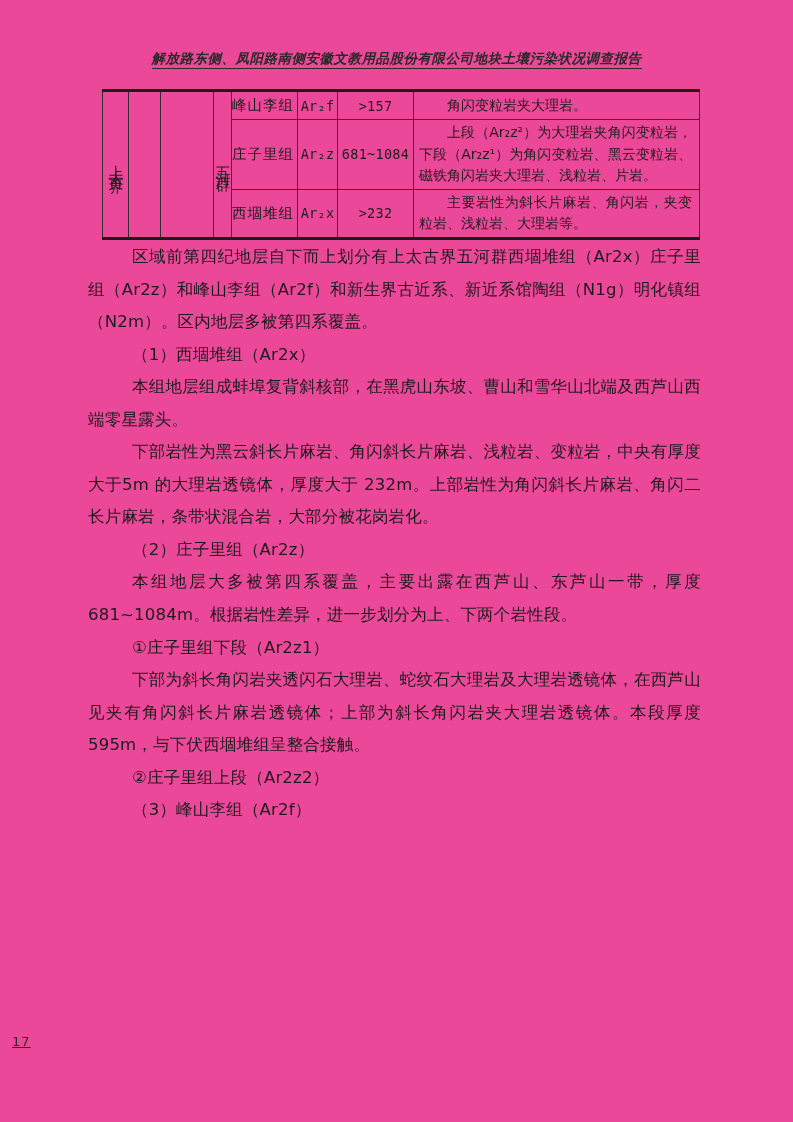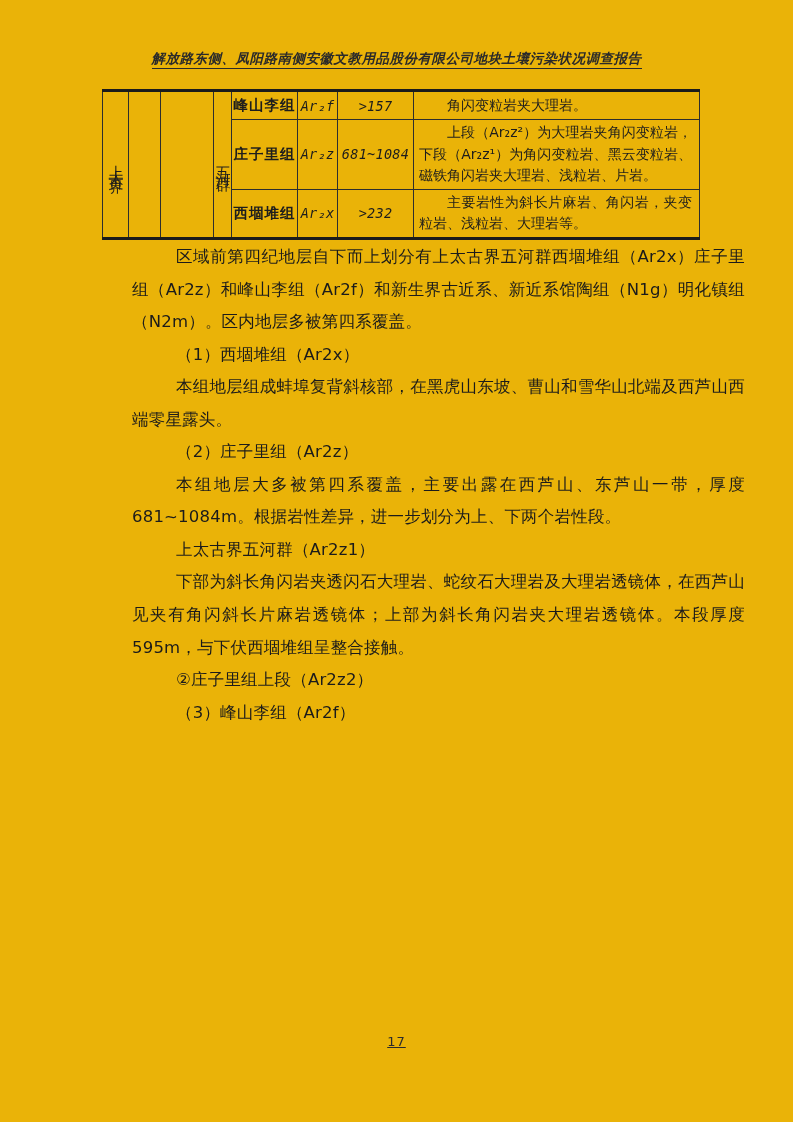--- a/index.html
+++ b/index.html
@@ -1,20 +1,20 @@
 <!DOCTYPE html>
 <html><head>
 <meta charset="utf-8">
 <style>
   html,body{margin:0;padding:0;background:#e8e8e8;}
   .page{
     position:relative;
     width:793px;height:1122px;
     margin:0 auto;
-    background:#eab308;
+    background:#ec4899;
     font-family:"DejaVu Sans",sans-serif;
     color:#1e1e1e;
     overflow:hidden;
     box-shadow:0 0 4px rgba(0,0,0,.25);
   }
   
   .doc-header{
     position:absolute;top:48px;left:0;right:0;
     text-align:center;
   }
@@ -47,53 +47,50 @@
     text-align:center;
   }
   table.strat td.vert span{
     writing-mode:vertical-rl;
     text-orientation:upright;
     letter-spacing:5px;
     font-size:15px;
     line-height:1;
     display:inline-block;
   }
-  table.strat td.formation{ text-align:center; letter-spacing:1px;font-weight:bold;}
+  table.strat td.formation{ text-align:left; letter-spacing:1px;}
   table.strat td.code, table.strat td.thick{
     text-align:center;
     font-family:"DejaVu Sans Mono",monospace;
     font-size:13.5px;
     letter-spacing:0.3px;
-    font-style:italic;
   }
   table.strat td.desc{
     font-size:14px;
     line-height:21.6px;
     text-align:justify;
     text-indent:2em;
     padding:2px 7px 2px 5px;
   }
   tr.r1{height:29px;}
   tr.r2{height:66px;}
   tr.r3{height:41px;}
   
   .body-text{
     position:absolute;left:88px;top:241px;width:613px;
     font-size:16.5px;
     line-height:32.55px;
     letter-spacing:0.2px;
     text-align:justify;
     color:#1b1b1b;
-    margin-left:44px;
   }
   .body-text p{margin:0;text-indent:44px;}
   
   .page-number{
-    position:absolute;top:1034px;left:0;right:0;
-    text-align:center;
+    position:absolute;top:1034px;left:12px;right:0;
     font-size:13px;
     letter-spacing:1px;
     color:#2b2b2b;
     text-decoration:underline;
   }
 </style>
 </head>
 <body>
 
 <div class="page">
@@ -136,23 +133,24 @@
         <td class="thick">&gt;232</td>
         <td class="desc">主要岩性为斜长片麻岩、角闪岩，夹变粒岩、浅粒岩、大理岩等。</td>
       </tr>
     </tbody>
   </table>
 
   <div class="body-text">
     <p>区域前第四纪地层自下而上划分有上太古界五河群西堌堆组（Ar2x）庄子里组（Ar2z）和峰山李组（Ar2f）和新生界古近系、新近系馆陶组（N1g）明化镇组（N2m）。区内地层多被第四系覆盖。</p>
     <p>（1）西堌堆组（Ar2x）</p>
     <p>本组地层组成蚌埠复背斜核部，在黑虎山东坡、曹山和雪华山北端及西芦山西端零星露头。</p>
+    <p>下部岩性为黑云斜长片麻岩、角闪斜长片麻岩、浅粒岩、变粒岩，中央有厚度大于5m 的大理岩透镜体，厚度大于 232m。上部岩性为角闪斜长片麻岩、角闪二长片麻岩，条带状混合岩，大部分被花岗岩化。</p>
     <p>（2）庄子里组（Ar2z）</p>
     <p>本组地层大多被第四系覆盖，主要出露在西芦山、东芦山一带，厚度 681~1084m。根据岩性差异，进一步划分为上、下两个岩性段。</p>
-    <p>上太古界五河群（Ar2z1）</p>
+    <p>①庄子里组下段（Ar2z1）</p>
     <p>下部为斜长角闪岩夹透闪石大理岩、蛇纹石大理岩及大理岩透镜体，在西芦山见夹有角闪斜长片麻岩透镜体；上部为斜长角闪岩夹大理岩透镜体。本段厚度595m，与下伏西堌堆组呈整合接触。</p>
     <p>②庄子里组上段（Ar2z2）</p>
     <p>（3）峰山李组（Ar2f）</p>
   </div>
 
   <div class="page-number">17</div>
 
 </div>
 
 </body></html>

